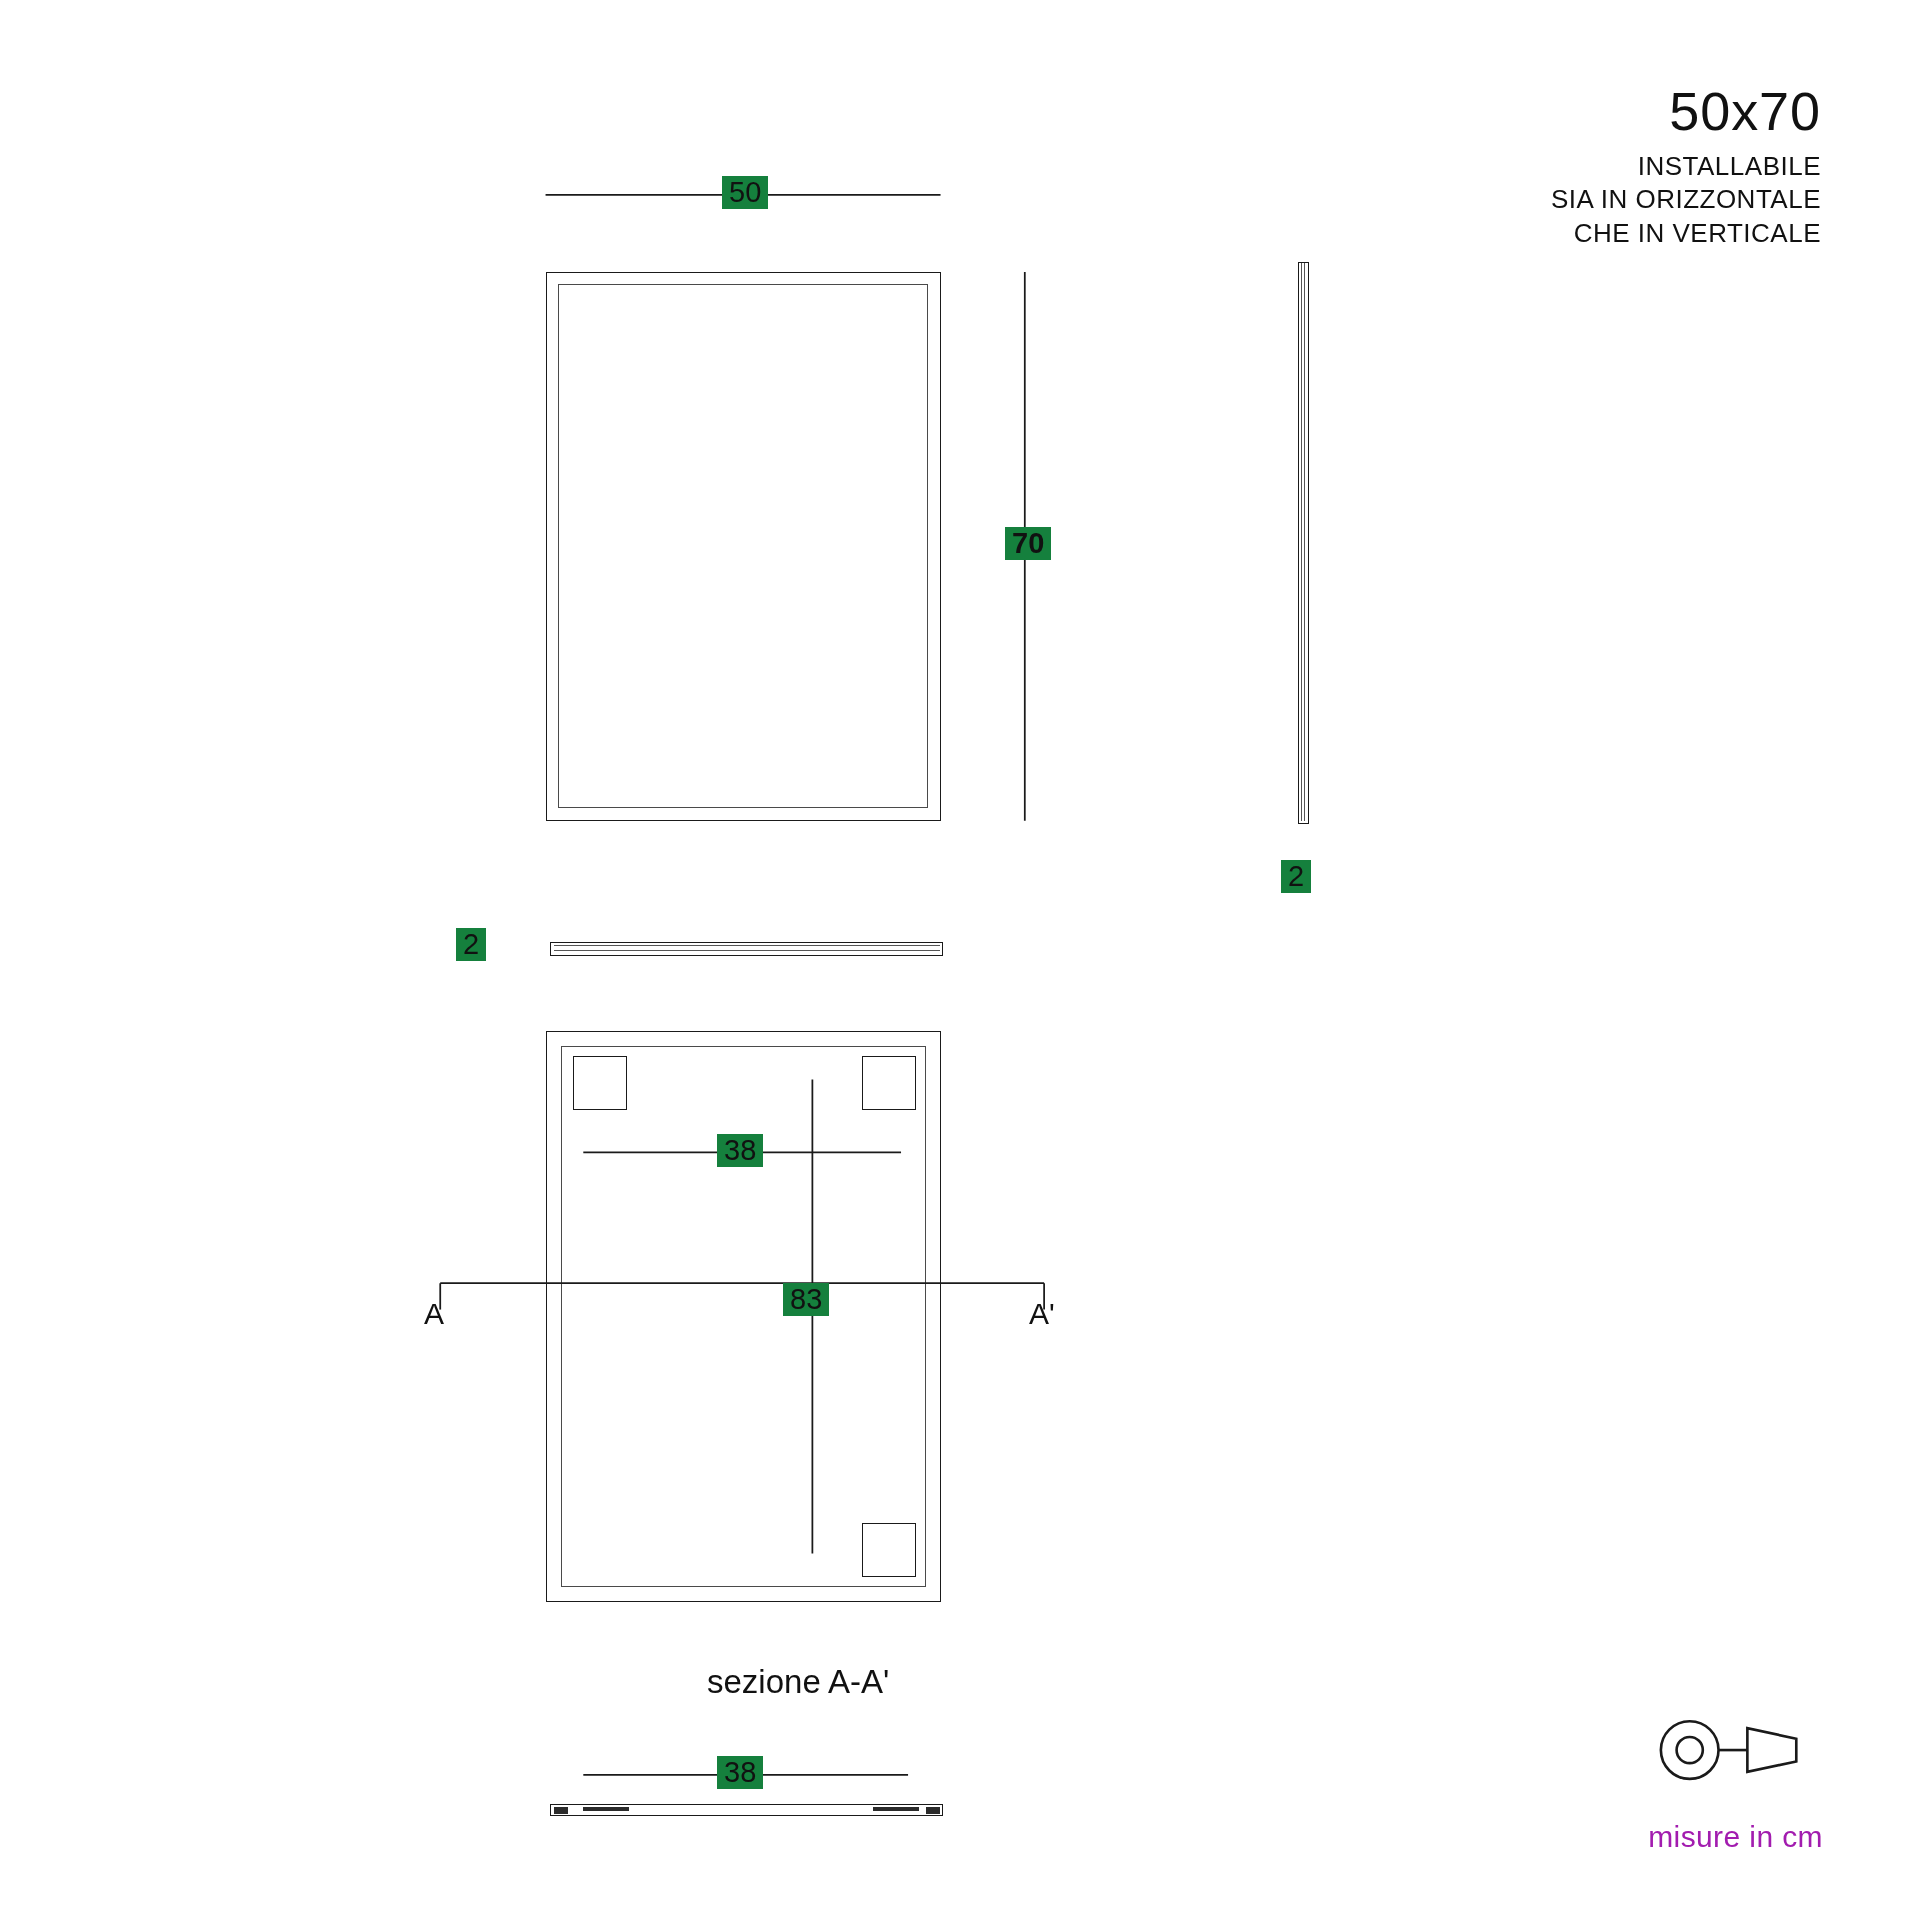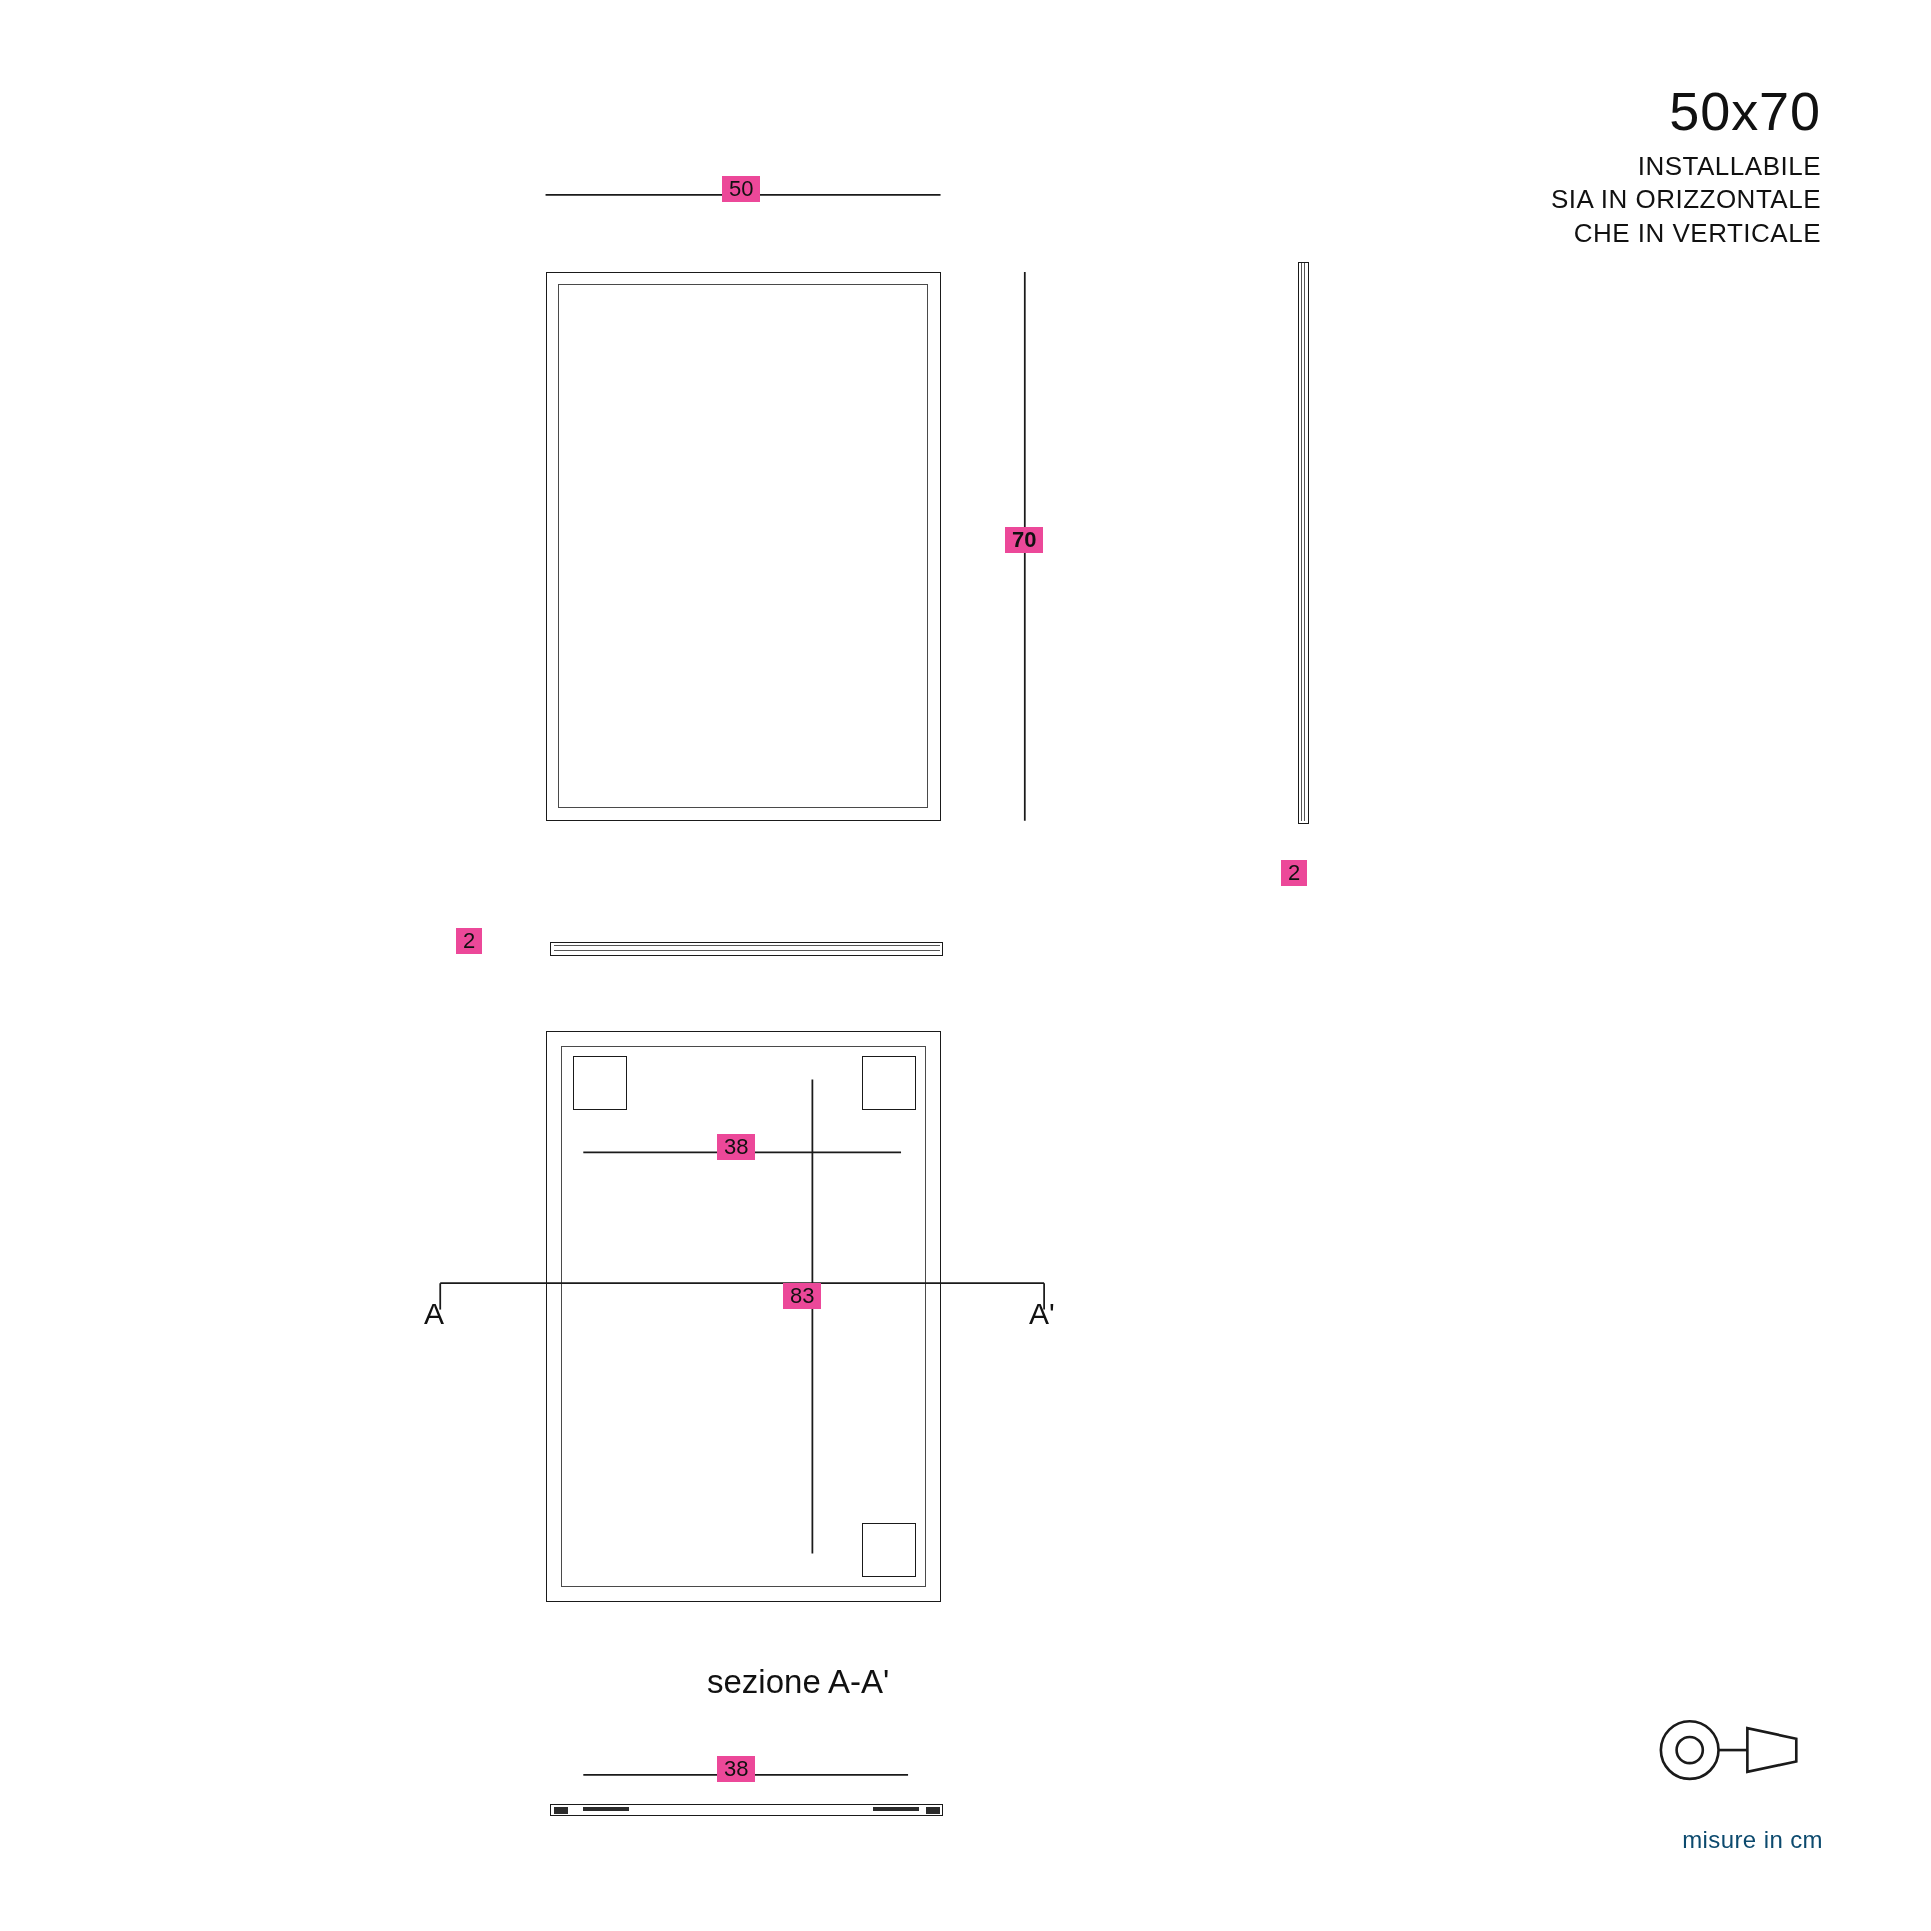--- a/index.html
+++ b/index.html
@@ -53,23 +53,23 @@
     background: #ffffff;
   }
   .rect-inner {
     position: absolute;
     border: 0.9px solid #4a4a4a;
     box-sizing: border-box;
     background: #ffffff;
   }
   .dim-label {
     position: absolute;
-    font-size: 22px;
-    color: #111;
-    background: #ec4899;
+    font-size: 29px;
+    color: #111;
+    background: #15803d;
     padding: 0 7px;
     white-space: nowrap;
   }
   .txt {
     position: absolute;
     font-size: 30px;
     color: #111;
     white-space: nowrap;
   }
 
@@ -172,23 +172,23 @@
     position: absolute;
     right: 112px;
     bottom: 139px;
     width: 167px;
     height: 83px;
   }
   .misure {
     position: absolute;
     right: 112px;
     bottom: 77px;
-    font-size: 24px;
+    font-size: 30px;
     letter-spacing: 0.4px;
-    color: #0c4a6e;
+    color: #a21caf;
     white-space: nowrap;
   }
 </style>
 </head>
 <body>
 
 <div class="sheet">
 
   <div class="title-block">
     <div class="title-main">50x70</div>

